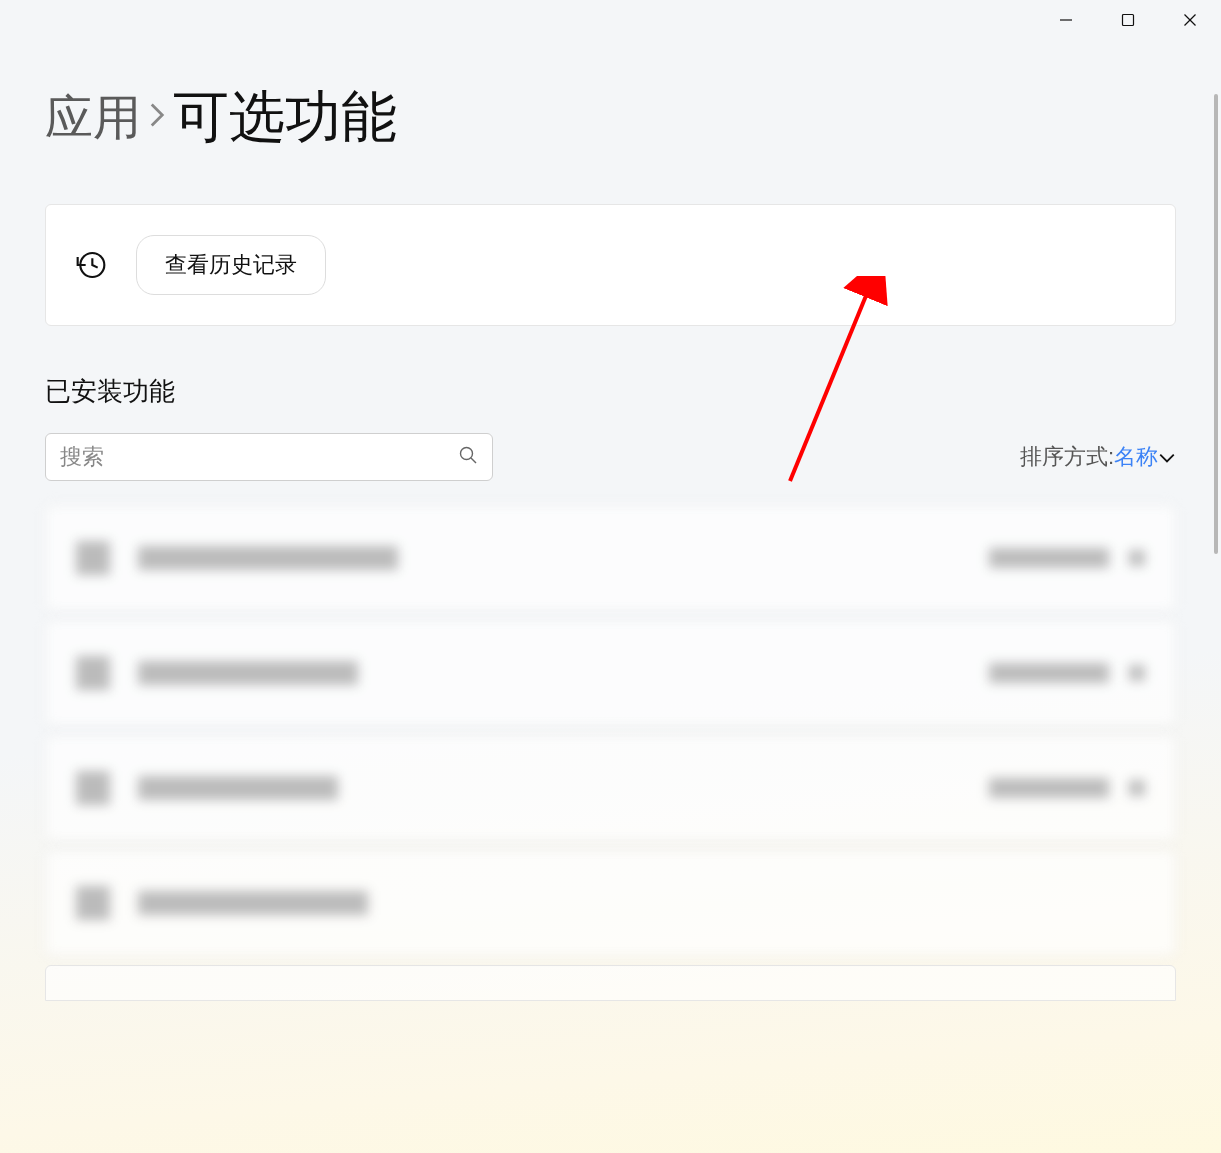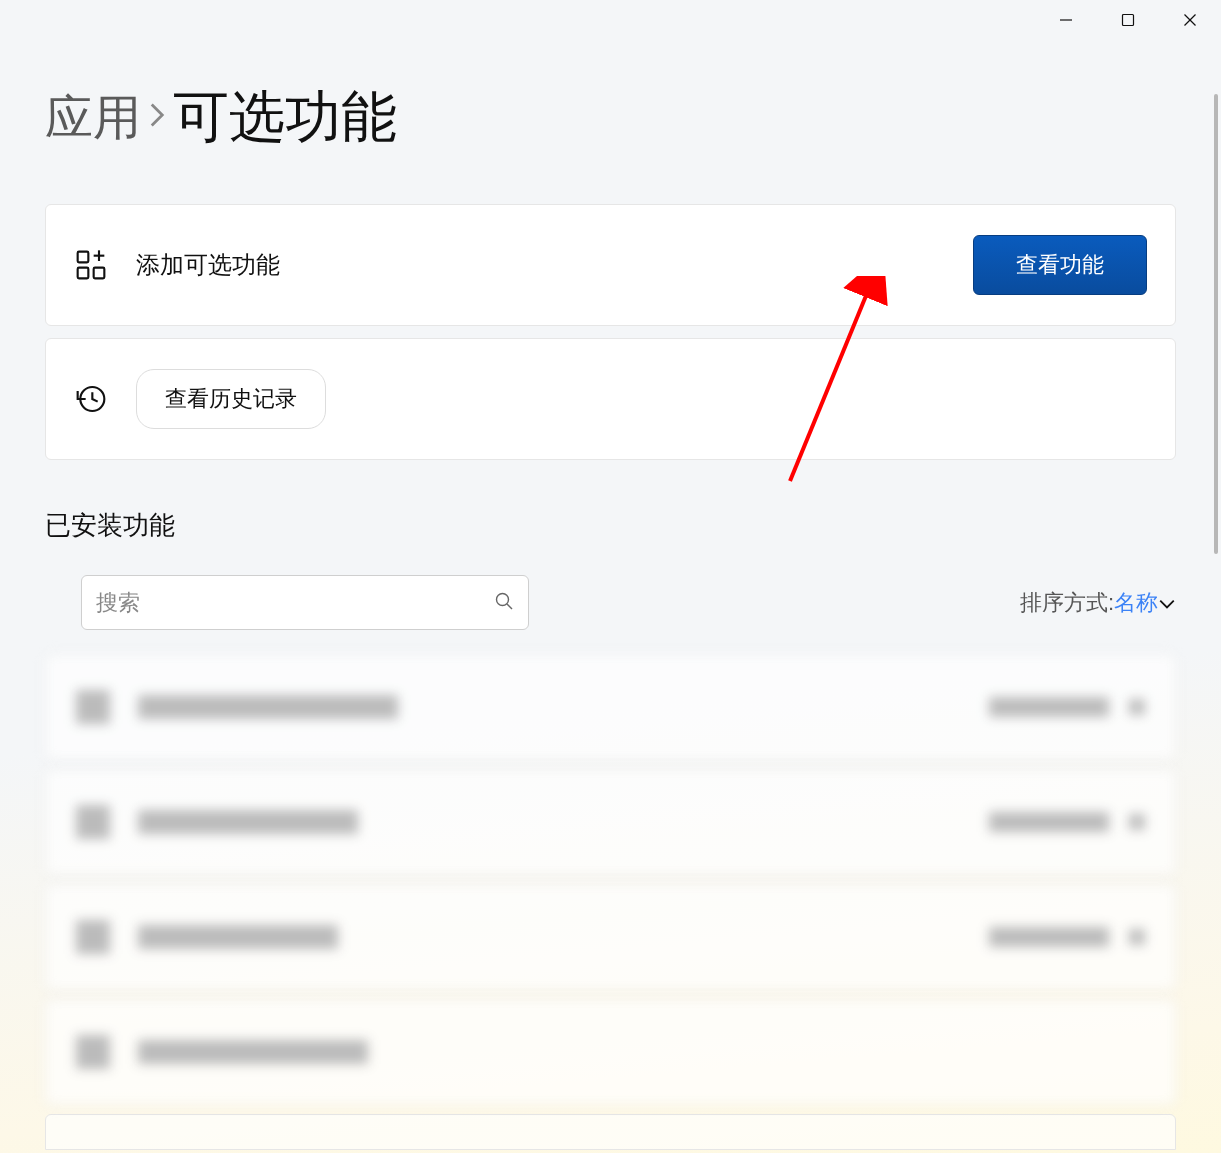--- a/index.html
+++ b/index.html
@@ -89,38 +89,37 @@
       border: 1px solid #ddd;
       border-radius: 18px;
       font-size: 22px;
       padding: 14px 28px;
       cursor: pointer;
     }
     .section-title {
       font-size: 26px;
       color: #111;
       font-weight: 400;
-      margin: 48px 0 32px 0;
+      margin: 48px 0 24px 0;
     }
     .search-row {
       display: flex;
       align-items: center;
       justify-content: space-between;
       margin-bottom: 24px;
     }
     .search-box {
       width: 448px;
-      height: 55px;
+      height: 48px;
       background: #fff;
       border: 1px solid #cfcfcf;
       border-radius: 6px;
       display: flex;
       align-items: center;
       padding: 0 14px 0 14px;
-      margin-left: 36px;
     }
     .search-input {
       flex: 1;
       border: none;
       outline: none;
       font-size: 22px;
       color: #111;
       background: transparent;
     }
     .search-input::placeholder { color: #888; }
@@ -216,33 +215,20 @@
   <div class="breadcrumb">
     <span class="crumb-root">应用</span>
     <span class="crumb-sep">
       <svg width="18" height="28" viewBox="0 0 10 16">
           <polyline points="2,2 8,8 2,14" fill="none" stroke="#888" stroke-width="1.6"></polyline>
         </svg>
     </span>
     <span class="crumb-current">可选功能</span>
   </div>
 
-  <div class="card">
-    <span class="card-icon">
-      <svg viewBox="0 0 24 24" width="32" height="32">
-        <rect x="2" y="2" width="8" height="8" rx="1" fill="none" stroke="#111" stroke-width="1.6"></rect>
-        <rect x="2" y="14" width="8" height="8" rx="1" fill="none" stroke="#111" stroke-width="1.6"></rect>
-        <rect x="14" y="14" width="8" height="8" rx="1" fill="none" stroke="#111" stroke-width="1.6"></rect>
-        <line x1="18" y1="1" x2="18" y2="9" stroke="#111" stroke-width="1.6"></line>
-        <line x1="14" y1="5" x2="22" y2="5" stroke="#111" stroke-width="1.6"></line>
-      </svg>
-    </span>
-    <span class="card-label">添加可选功能</span>
-    <button class="btn-primary">查看功能</button>
-  </div>
 
   <div class="card">
     <span class="card-icon">
       <svg viewBox="0 0 24 24" width="32" height="32">
         <circle cx="13" cy="12" r="9" fill="none" stroke="#111" stroke-width="1.6"></circle>
         <polyline points="13,7 13,12 17,14" fill="none" stroke="#111" stroke-width="1.6"></polyline>
         <polyline points="2,6 2,12 8,12" fill="none" stroke="#111" stroke-width="1.6"></polyline>
       </svg>
     </span>
     <button class="btn-secondary">查看历史记录</button>

